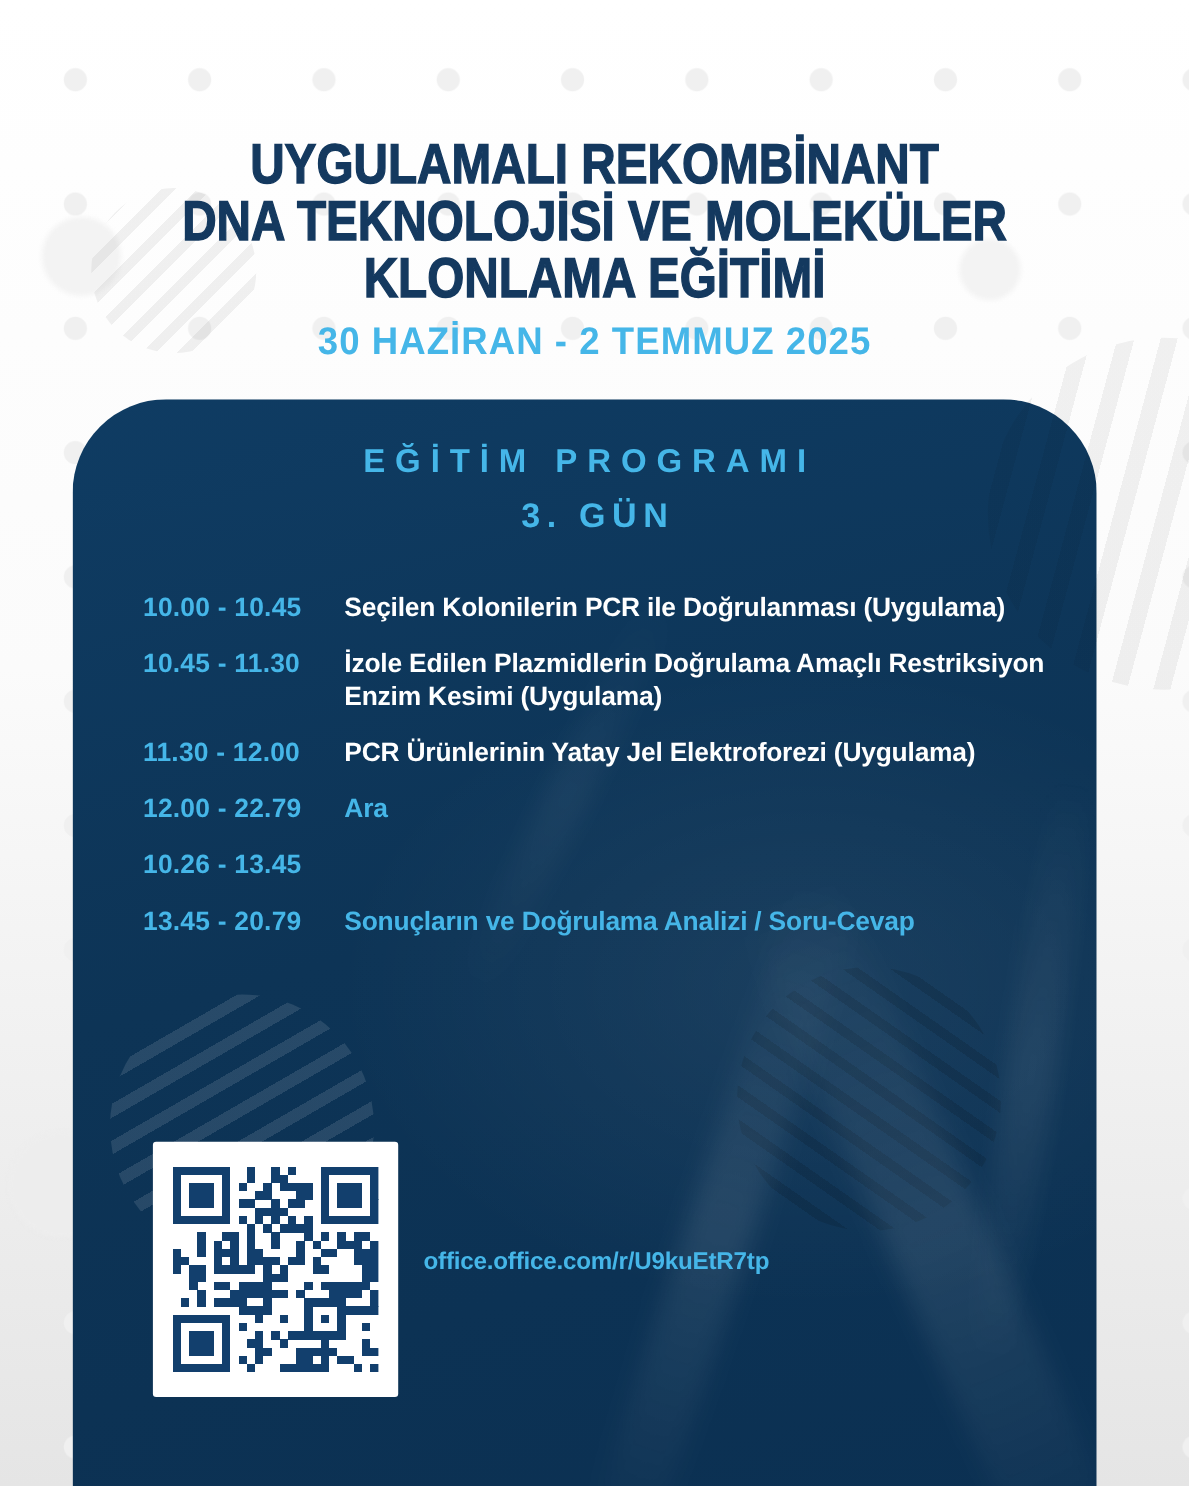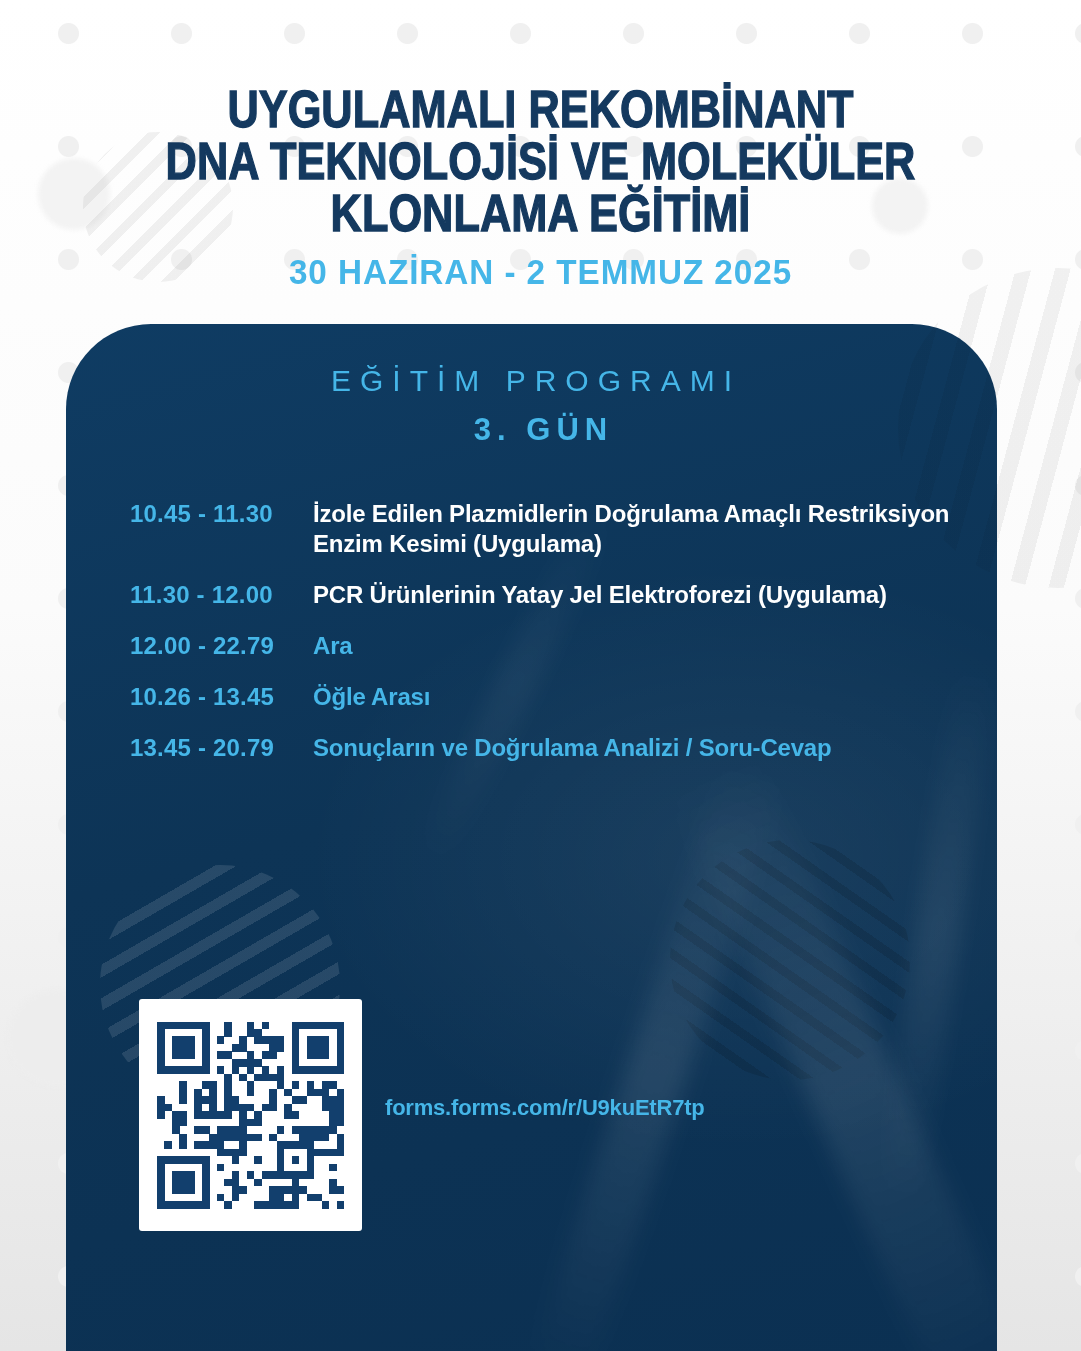--- a/index.html
+++ b/index.html
@@ -3,21 +3,21 @@
 <meta charset="utf-8">
 <style>
   html,body{margin:0;padding:0;}
   body{
     width:1081px;height:1351px;
     font-family:"Liberation Sans",sans-serif;
     overflow:hidden;
     background:linear-gradient(to bottom,#ffffff 0%,#fbfbfb 45%,#e5e5e5 100%);
     position:relative;
   }
-  .layer{position:absolute;}
+  .layer{position:absolute;margin-top:39px;}
   
   .bg-dots{
     left:0;top:0;right:0;bottom:0;z-index:0;
     background-image:radial-gradient(circle,var(--c-dot,#f0f0f0) 0 10px,transparent 11px);
     background-size:113px 113px;
     background-position:12px 90px;
   }
   .soft-circle{border-radius:50%;background:#f3f3f3;filter:blur(2px);z-index:0;}
   .soft-1{left:38px;top:158px;width:72px;height:72px;}
   .soft-2{left:872px;top:178px;width:56px;height:56px;}
@@ -63,21 +63,21 @@
     position:absolute;left:604px;top:516px;width:240px;height:240px;border-radius:50%;
     background:repeating-linear-gradient(35deg,rgba(0,0,0,0.12) 0 9px,transparent 9px 25px);
   }
   .streak{position:absolute;filter:blur(10px);background:linear-gradient(to bottom,rgba(255,255,255,0),rgba(255,255,255,0.09),rgba(255,255,255,0));}
   .streak-1{left:560px;top:430px;width:60px;height:640px;transform:rotate(18deg);}
   .streak-2{left:740px;top:420px;width:90px;height:680px;transform:rotate(-24deg);}
   .streak-3{left:850px;top:330px;width:44px;height:560px;transform:rotate(8deg);opacity:0.8;}
   .streak-4{left:430px;top:150px;width:40px;height:420px;transform:rotate(26deg);opacity:0.5;}
   .program-head{position:absolute;left:0;right:0;top:40px;text-align:center;}
   .program-title{
-    margin:0;font-size:30px;font-weight:normal;
+    margin:0;font-size:30px;font-weight:bold;
     color:var(--c-accent_blue,#45b6e8);
     letter-spacing:9px;padding-left:9px;
   }
   .program-day{
     margin:14px 0 0 0;font-size:31px;font-weight:bold;
     color:var(--c-accent_blue,#45b6e8);
     letter-spacing:6px;padding-left:24px;
   }
   
   .rows{position:absolute;left:64px;top:175px;width:840px;display:flex;flex-direction:column;gap:21px;}
@@ -129,34 +129,37 @@
   <div class="streak streak-3"></div>
   <div class="streak streak-4"></div>
 
   <div class="program-head">
     <h2 class="program-title">EĞİTİM PROGRAMI</h2>
     <h3 class="program-day">3. GÜN</h3>
   </div>
 
   <div class="rows" id="rows">
       <div class="row">
+        <div class="time">10.00 - 10.45</div>
+        <div class="desc">Seçilen Kolonilerin PCR ile Doğrulanması (Uygulama)</div>
+      </div>
+      <div class="row">
         <div class="time">10.45 - 11.30</div>
         <div class="desc">İzole Edilen Plazmidlerin Doğrulama Amaçlı Restriksiyon Enzim Kesimi (Uygulama)</div>
       </div>
       <div class="row">
         <div class="time">11.30 - 12.00</div>
         <div class="desc">PCR Ürünlerinin Yatay Jel Elektroforezi (Uygulama)</div>
       </div>
       <div class="row">
         <div class="time">12.00 - 22.79</div>
         <div class="desc hl">Ara</div>
       </div>
       <div class="row">
         <div class="time">10.26 - 13.45</div>
-        <div class="desc hl">Öğle Arası</div>
       </div>
       <div class="row">
         <div class="time">13.45 - 20.79</div>
         <div class="desc hl">Sonuçların ve Doğrulama Analizi / Soru-Cevap</div>
       </div>
     </div>
 
   <div class="qr-box">
     <svg id="qr" viewBox="0 0 25 25" shape-rendering="crispEdges">
         <rect x="0" y="0" width="1.02" height="1.02" fill="#123f6d"></rect>
@@ -457,16 +460,16 @@
         <rect x="13" y="24" width="1.02" height="1.02" fill="#123f6d"></rect>
         <rect x="14" y="24" width="1.02" height="1.02" fill="#123f6d"></rect>
         <rect x="15" y="24" width="1.02" height="1.02" fill="#123f6d"></rect>
         <rect x="16" y="24" width="1.02" height="1.02" fill="#123f6d"></rect>
         <rect x="17" y="24" width="1.02" height="1.02" fill="#123f6d"></rect>
         <rect x="18" y="24" width="1.02" height="1.02" fill="#123f6d"></rect>
         <rect x="22" y="24" width="1.02" height="1.02" fill="#123f6d"></rect>
         <rect x="24" y="24" width="1.02" height="1.02" fill="#123f6d"></rect>
       </svg>
   </div>
-  <div class="reg-url">forms.forms.com/r/U9kuEtR7tp</div>
+  <div class="reg-url">office.office.com/r/U9kuEtR7tp</div>
 </section>
 
 <div class="layer striped-circle striped-tr"></div>
 
 </body></html>

